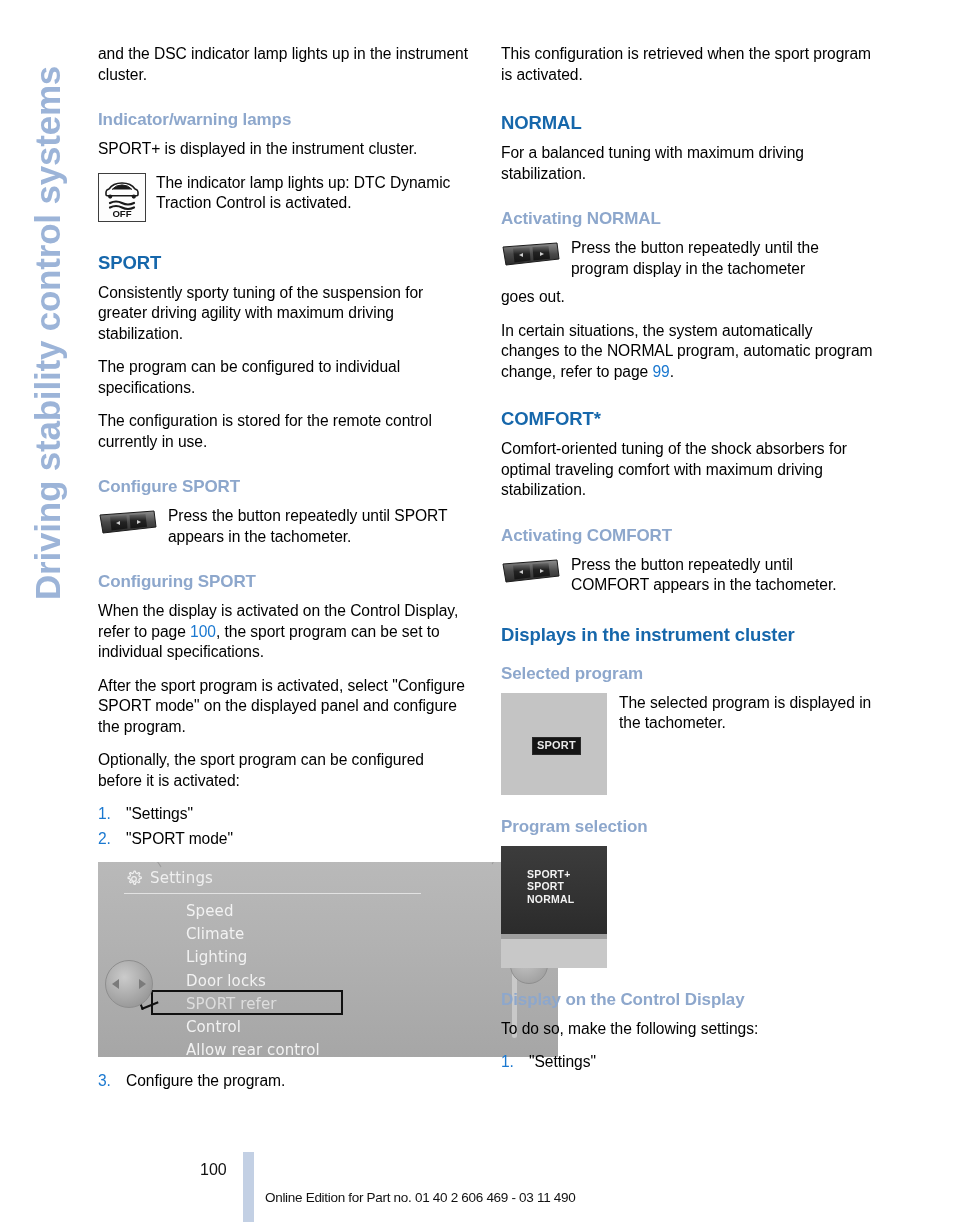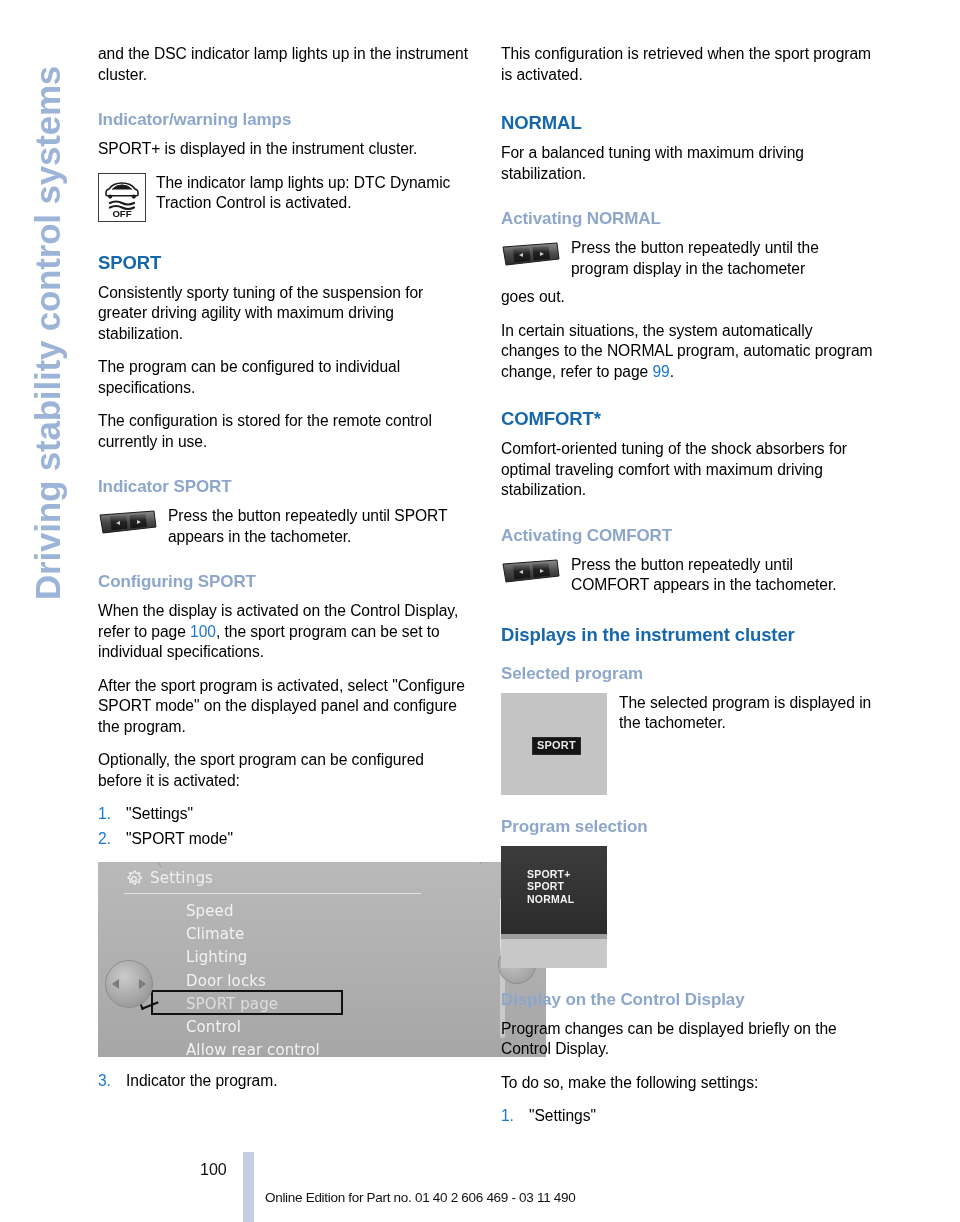--- a/index.html
+++ b/index.html
@@ -179,20 +179,21 @@
 
   
   .idrive {
     position: relative;
     width: 448px;
     height: 195px;
     margin: 12px 0 14px 0;
     background: linear-gradient(180deg,#b9b9b9 0%,#b1b1b1 45%,#a6a6a6 100%);
     overflow: hidden;
     font-family: "DejaVu Sans", sans-serif;
+    padding-left: 12px;
   }
   .idrive .arc-l {
     position: absolute;
     left: -58px; top: -30px;
     width: 140px; height: 265px;
     border-radius: 50%;
     border: 3px solid #cfcfcf;
     border-right-color: transparent;
     opacity: .9;
   }
@@ -372,21 +373,21 @@
     </div>
     <div class="cap">The indicator lamp lights up: DTC Dynamic Traction Control is activated.</div>
   </div>
 
   <h2 style="margin-top:30px">SPORT</h2>
 
   <p>Consistently sporty tuning of the suspension for greater driving agility with maximum driving stabilization.</p>
   <p>The program can be configured to individual specifications.</p>
   <p>The configuration is stored for the remote control currently in use.</p>
 
-  <h3>Indicator SPORT</h3>
+  <h3>Configure SPORT</h3>
 
   <div class="figrow">
     <svg class="rocker" viewBox="0 0 60 26">
       <defs>
         <linearGradient id="rg1" x1="0" y1="0" x2="0" y2="1">
           <stop offset="0" stop-color="#8e8e8e"></stop>
             <stop offset="0.5" stop-color="#4a4a4a"></stop>
             <stop offset="1" stop-color="#2a2a2a"></stop>
         </linearGradient>
         <linearGradient id="rg2" x1="0" y1="0" x2="0" y2="1">
@@ -437,40 +438,40 @@
     <div class="rule"></div>
 
     <div class="scroll"></div>
     <div class="scroll-thumb"></div>
 
     <div class="menu">
       <div class="mi">Speed</div>
       <div class="mi">Climate</div>
       <div class="mi">Lighting</div>
       <div class="mi">Door locks</div>
-      <div class="mi sel">SPORT page</div>
+      <div class="mi sel">SPORT refer</div>
       <div class="mi">Control</div>
       <div class="mi">Allow rear control</div>
     </div>
 
     <div class="selbox"></div>
     <div class="leader"></div>
 
     <div class="knob">
       <div class="tri tri-l"></div>
       <div class="tri tri-r"></div>
     </div>
 
     <div class="rbtn"></div>
   </div>
 
   <div class="steps">
     <div class="step">
       <span class="step-num">3.</span>
-      <span class="step-txt">Indicator the program.</span>
+      <span class="step-txt">Configure the program.</span>
     </div>
   </div>
 
 </div>
 
 <div class="col col-right">
 
   <p>This configuration is retrieved when the sport program is activated.</p>
 
   <h2 style="margin-top:27px">NORMAL</h2>
@@ -531,21 +532,20 @@
         <div>SPORT</div>
         <div>NORMAL</div>
       </div>
       <div class="sep"></div>
       <div class="light"></div>
     </div>
   </div>
 
   <h3 style="margin-top:22px">Display on the Control Display</h3>
 
-  <p>Program changes can be displayed briefly on the Control Display.</p>
   <p>To do so, make the following settings:</p>
 
   <div class="steps">
     <div class="step">
       <span class="step-num">1.</span>
       <span class="step-txt">"Settings"</span>
     </div>
   </div>
 
 </div>

